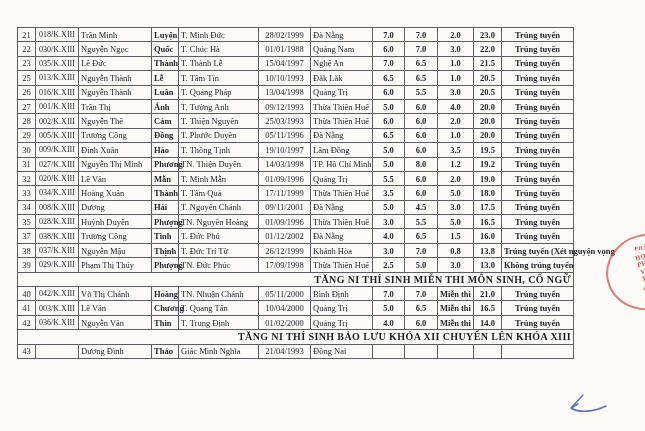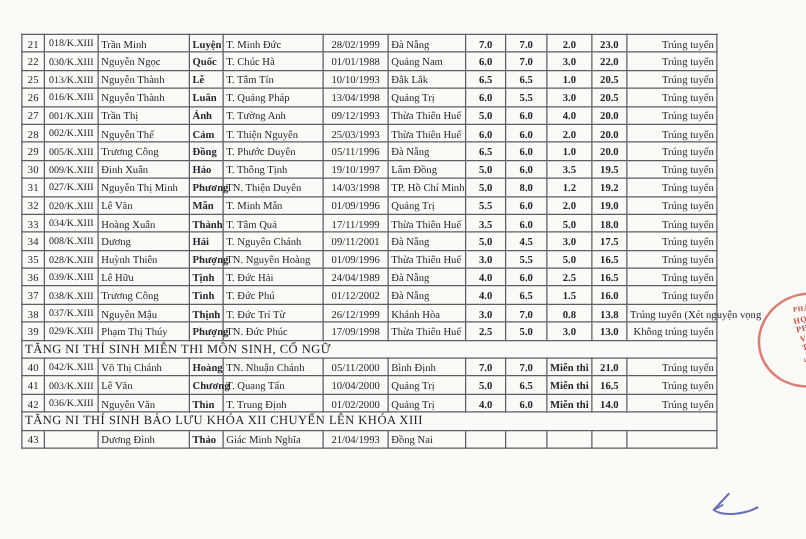--- a/index.html
+++ b/index.html
@@ -25,23 +25,23 @@
     height:13.4px;
     padding:0 2px;
     vertical-align:middle;
     white-space:nowrap;
     overflow:visible;
   }
   td.ctr{text-align:center;}
   td.lft{text-align:left;padding-left:3px;}
   td.bold{font-weight:700;}
   td.c-sbd{font-size:8px;text-align:center;}
-  td.c-kq{font-weight:400;text-align:right;padding-left:3px;}
+  td.c-kq{font-weight:700;text-align:center;padding-left:3px;}
   td.section{
-    text-align:left;font-weight:400;
+    text-align:right;font-weight:700;
     font-size:10px;letter-spacing:.4px;
     color:#1e1e28;
   }
   
   .stamp{
     position:absolute;left:606px;top:234px;
     width:82px;height:76px;
     border:2px solid rgba(193,62,52,.65);
     border-radius:50%;
     transform:rotate(-14deg);
@@ -99,20 +99,34 @@
           <td class="lft">T. Chúc Hà</td>
           <td class="ctr">01/01/1988</td>
           <td class="lft">Quảng Nam</td>
           <td class="ctr bold">6.0</td>
           <td class="ctr bold">7.0</td>
           <td class="ctr bold">3.0</td>
           <td class="ctr bold">22.0</td>
           <td class="c-kq">Trúng tuyển</td>
         </tr>
         <tr>
+          <td class="ctr">23</td>
+          <td class="c-sbd">035/K.XIII</td>
+          <td class="lft">Lê Đức</td>
+          <td class="lft bold">Thành</td>
+          <td class="lft">T. Thành Lễ</td>
+          <td class="ctr">15/04/1997</td>
+          <td class="lft">Nghệ An</td>
+          <td class="ctr bold">7.0</td>
+          <td class="ctr bold">6.5</td>
+          <td class="ctr bold">1.0</td>
+          <td class="ctr bold">21.5</td>
+          <td class="c-kq">Trúng tuyển</td>
+        </tr>
+        <tr>
           <td class="ctr">25</td>
           <td class="c-sbd">013/K.XIII</td>
           <td class="lft">Nguyễn Thành</td>
           <td class="lft bold">Lễ</td>
           <td class="lft">T. Tâm Tín</td>
           <td class="ctr">10/10/1993</td>
           <td class="lft">Đắk Lắk</td>
           <td class="ctr bold">6.5</td>
           <td class="ctr bold">6.5</td>
           <td class="ctr bold">1.0</td>
@@ -241,42 +255,28 @@
           <td class="lft">Đà Nẵng</td>
           <td class="ctr bold">5.0</td>
           <td class="ctr bold">4.5</td>
           <td class="ctr bold">3.0</td>
           <td class="ctr bold">17.5</td>
           <td class="c-kq">Trúng tuyển</td>
         </tr>
         <tr>
           <td class="ctr">35</td>
           <td class="c-sbd">028/K.XIII</td>
-          <td class="lft">Huỳnh Thiên</td>
+          <td class="lft">Huỳnh Duyên</td>
           <td class="lft bold">Phượng</td>
           <td class="lft">TN. Nguyên Hoàng</td>
           <td class="ctr">01/09/1996</td>
           <td class="lft">Thừa Thiên Huế</td>
           <td class="ctr bold">3.0</td>
           <td class="ctr bold">5.5</td>
           <td class="ctr bold">5.0</td>
-          <td class="ctr bold">16.5</td>
-          <td class="c-kq">Trúng tuyển</td>
-        </tr>
-        <tr>
-          <td class="ctr">36</td>
-          <td class="c-sbd">039/K.XIII</td>
-          <td class="lft">Lê Hữu</td>
-          <td class="lft bold">Tịnh</td>
-          <td class="lft">T. Đức Hải</td>
-          <td class="ctr">24/04/1989</td>
-          <td class="lft">Đà Nẵng</td>
-          <td class="ctr bold">4.0</td>
-          <td class="ctr bold">6.0</td>
-          <td class="ctr bold">2.5</td>
           <td class="ctr bold">16.5</td>
           <td class="c-kq">Trúng tuyển</td>
         </tr>
         <tr>
           <td class="ctr">37</td>
           <td class="c-sbd">038/K.XIII</td>
           <td class="lft">Trương Công</td>
           <td class="lft bold">Tình</td>
           <td class="lft">T. Đức Phú</td>
           <td class="ctr">01/12/2002</td>

